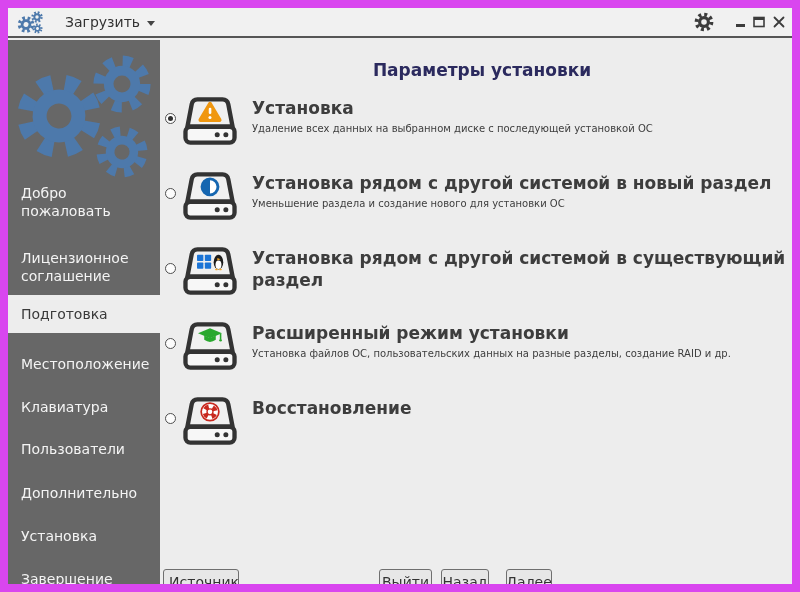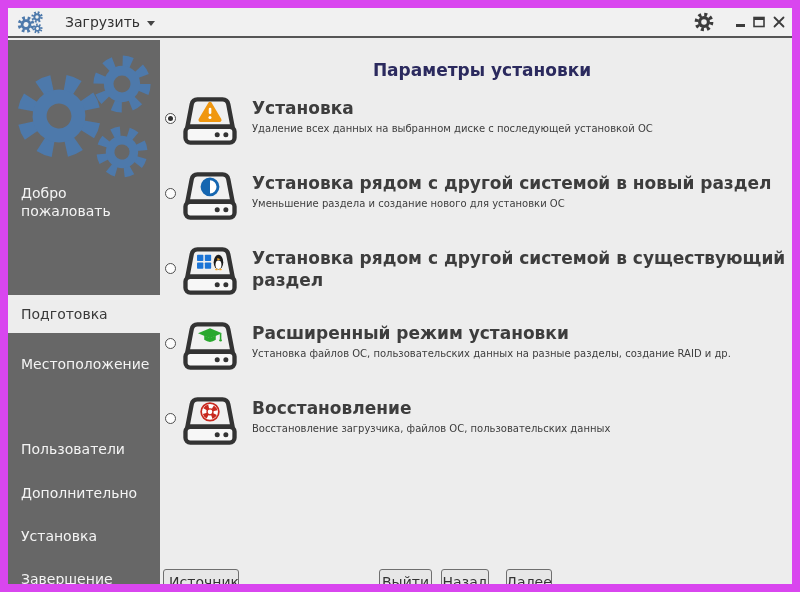--- a/index.html
+++ b/index.html
@@ -137,22 +137,24 @@
           <use href="#gear"></use>
         </g>
       <g transform="translate(114,38) rotate(0) scale(2.75)">
           <use href="#gear"></use>
         </g>
       <g transform="translate(114,106) rotate(16) scale(2.45)">
           <use href="#gear"></use>
         </g>
     </svg>
     <div class="side-item" style="top:142px">Добро пожаловать</div>
+    <div class="side-item" style="top:207px">Лицензионное соглашение</div>
     <div class="side-item selected" style="top:255px">Подготовка</div>
     <div class="side-item" style="top:313px">Местоположение</div>
+    <div class="side-item" style="top:356px">Клавиатура</div>
     <div class="side-item" style="top:398px">Пользователи</div>
     <div class="side-item" style="top:442px">Дополнительно</div>
     <div class="side-item" style="top:485px">Установка</div>
     <div class="side-item" style="top:528px">Завершение</div>
   </aside>
 
   <main class="content">
     <h1 class="page-heading">Параметры установки</h1>
 
     <div class="option" style="top:56px">
@@ -221,21 +223,20 @@
     <div class="option" style="top:356px">
       <span class="radio"></span>
       <svg class="opt-icon" viewBox="0 0 60 52">
         <use href="#drive"></use>
         <circle cx="30" cy="16.5" r="9.2" fill="#fff" stroke="#c9281e" stroke-width="1.8"></circle>
         <circle cx="30" cy="16.5" r="5.5" fill="none" stroke="#c9281e" stroke-width="4.6" stroke-dasharray="4.35 4.3" transform="rotate(24 30 16.5)"></circle>
         <circle cx="30" cy="16.5" r="3.1" fill="#fff" stroke="#c9281e" stroke-width="1.4"></circle>
       </svg>
       <div class="opt-text">
         <div class="opt-title">Восстановление</div>
-        <div class="opt-desc">Восстановление загрузчика, файлов ОС, пользовательских данных</div>
       </div>
     </div>
 
     <button class="btn btn-source">
       <svg width="15" height="14" viewBox="0 0 16 14">
         <g fill="#333" stroke="#333">
           <rect x="0.5" y="0.5" width="4" height="4" stroke="none"></rect>
           <rect x="6" y="0.5" width="4" height="4" stroke="none"></rect>
           <rect x="11.5" y="0.5" width="4" height="4" stroke="none"></rect>
           <path d="M2.5 4.5 v2 h11 v-2 M8 6.5 v3" fill="none" stroke-width="1.4"></path>

